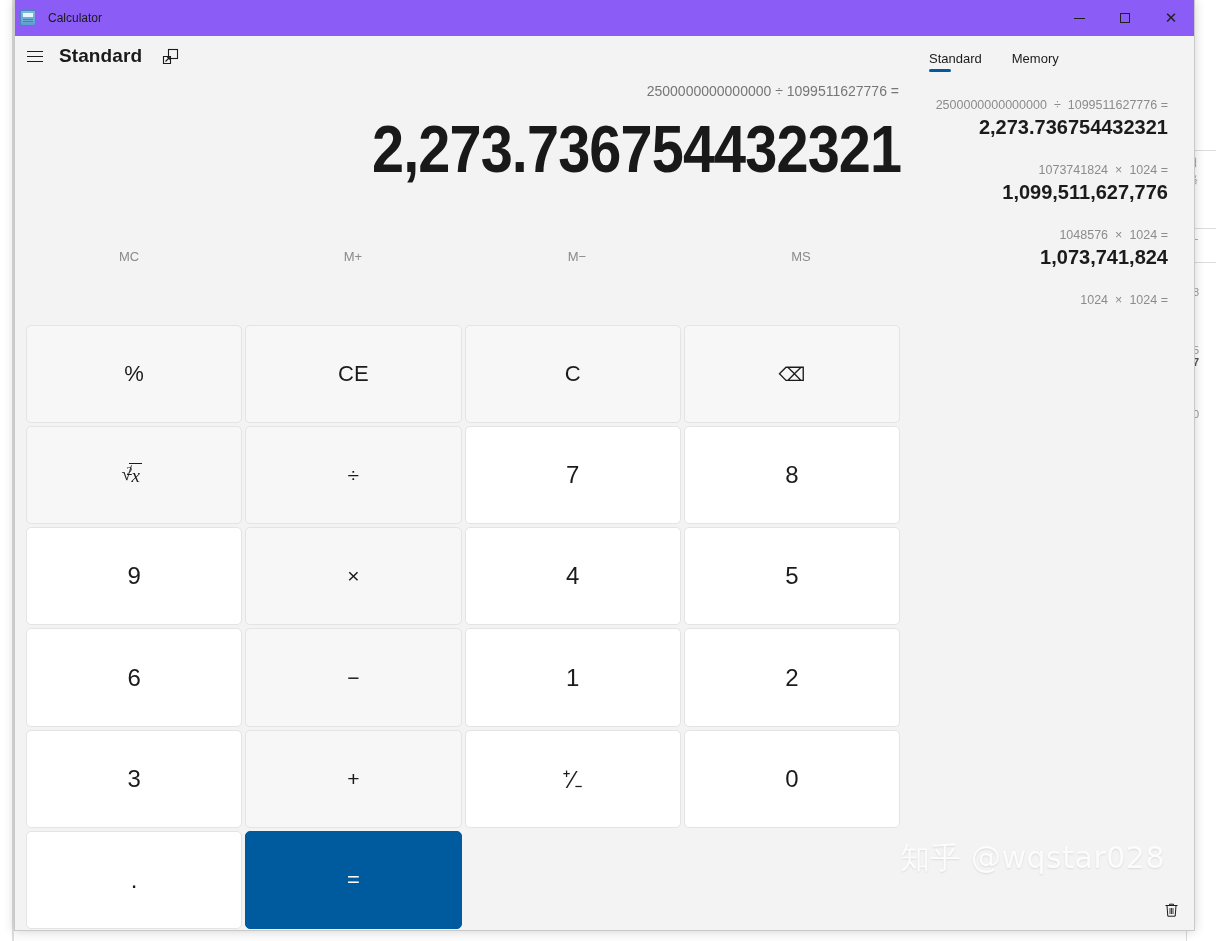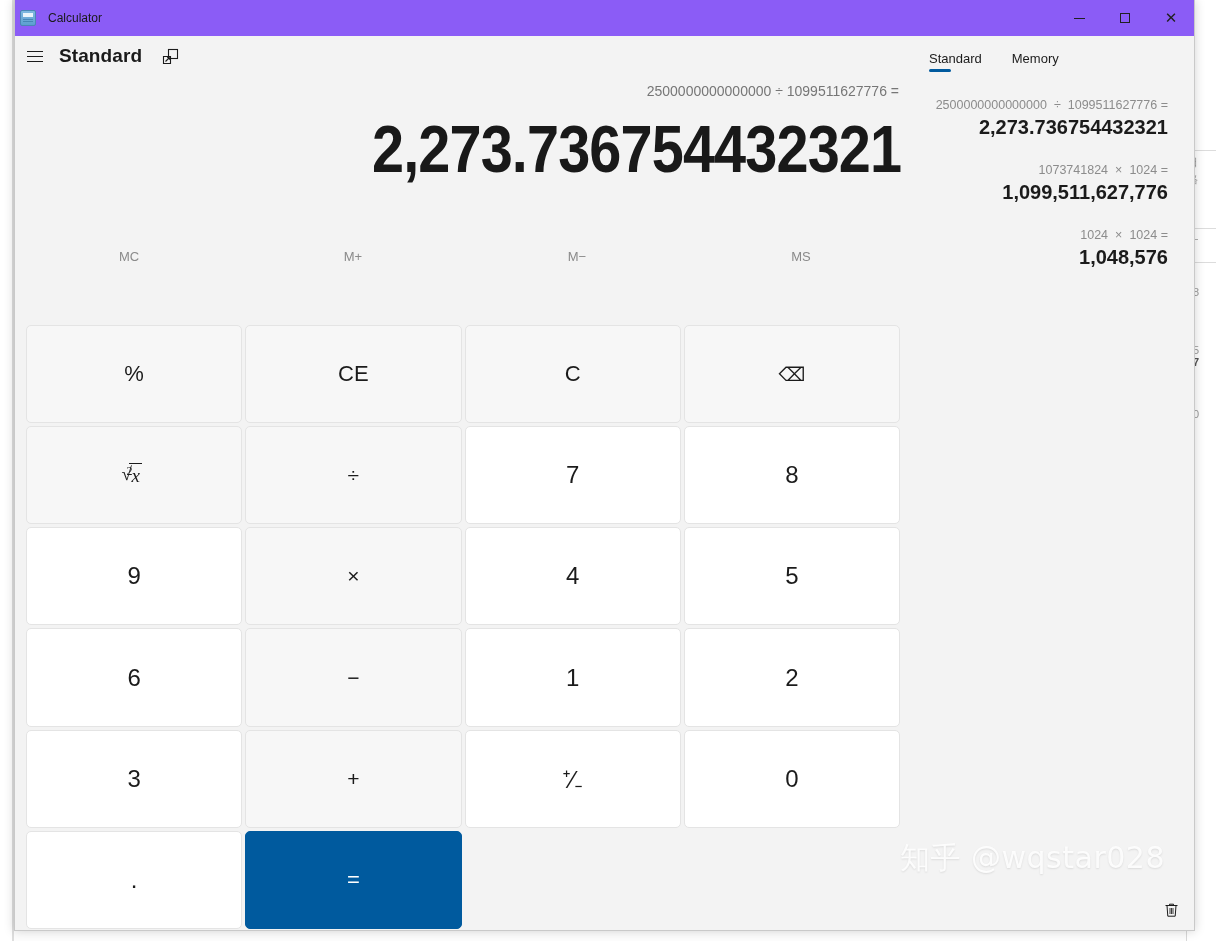--- a/index.html
+++ b/index.html
@@ -411,26 +411,31 @@
         <div class="hist-result">2,273.736754432321</div>
       </div>
 
       <div class="hist-item">
         <div class="hist-expr">
           <span>1073741824</span><span class="op-sym">×</span><span>1024</span> <span>=</span>
         </div>
         <div class="hist-result">1,099,511,627,776</div>
       </div>
 
+      <div class="hist-item">
+        <div class="hist-expr">
+          <span>1048576</span><span class="op-sym">×</span><span>1024</span> <span>=</span>
+        </div>
+        <div class="hist-result">1,073,741,824</div>
+      </div>
 
       <div class="hist-item">
         <div class="hist-expr">
           <span>1024</span><span class="op-sym">×</span><span>1024</span> <span>=</span>
         </div>
-        <div class="hist-result">1,048,576</div>
       </div>
     </div>
 
     <div id="history-clear">
       <svg width="15" height="16" viewBox="0 0 15 16">
         <path d="M1.5 3.5 H13.5" stroke="#1b1b1b" stroke-width="1" fill="none"></path>
         <path d="M5.5 3.5 V2.2 H9.5 V3.5" stroke="#1b1b1b" stroke-width="1" fill="none"></path>
         <path d="M3 3.5 L3.8 14.2 H11.2 L12 3.5" stroke="#1b1b1b" stroke-width="1" fill="none"></path>
         <path d="M6 6 V12 M7.5 6 V12 M9 6 V12" stroke="#1b1b1b" stroke-width=".85" fill="none"></path>
       </svg>

